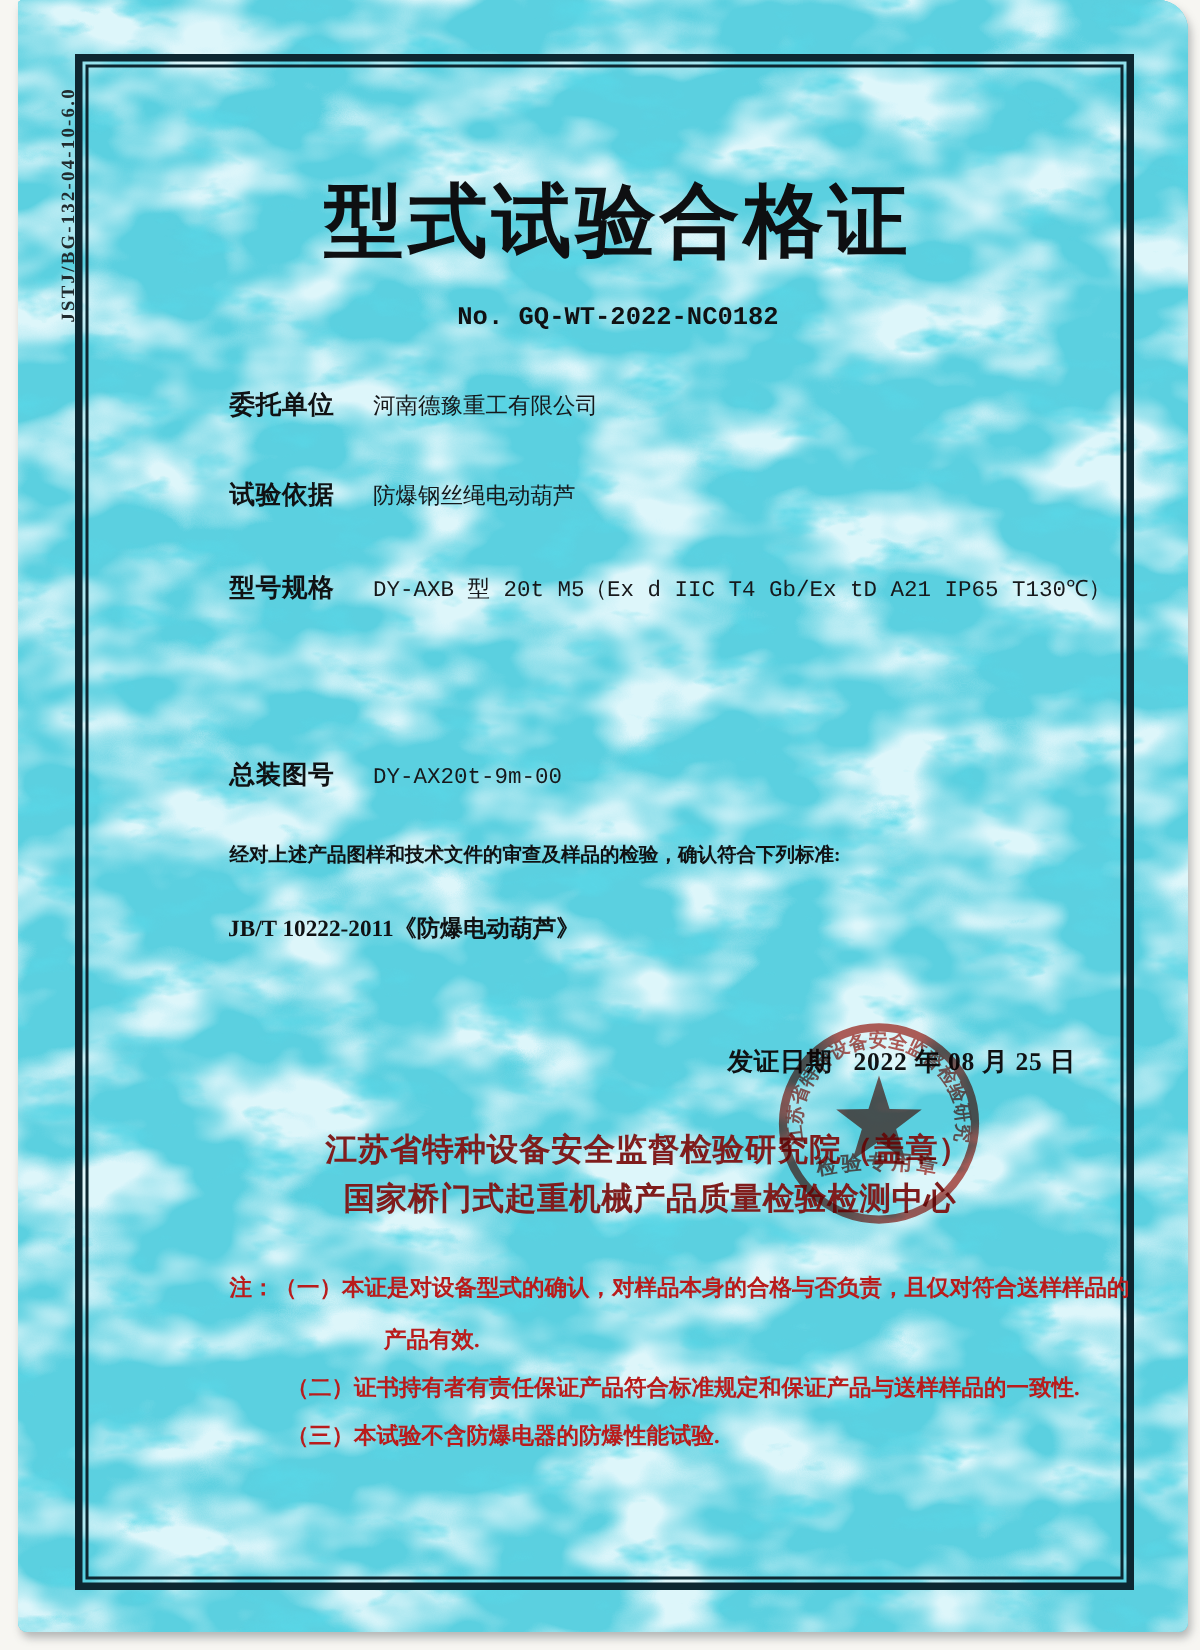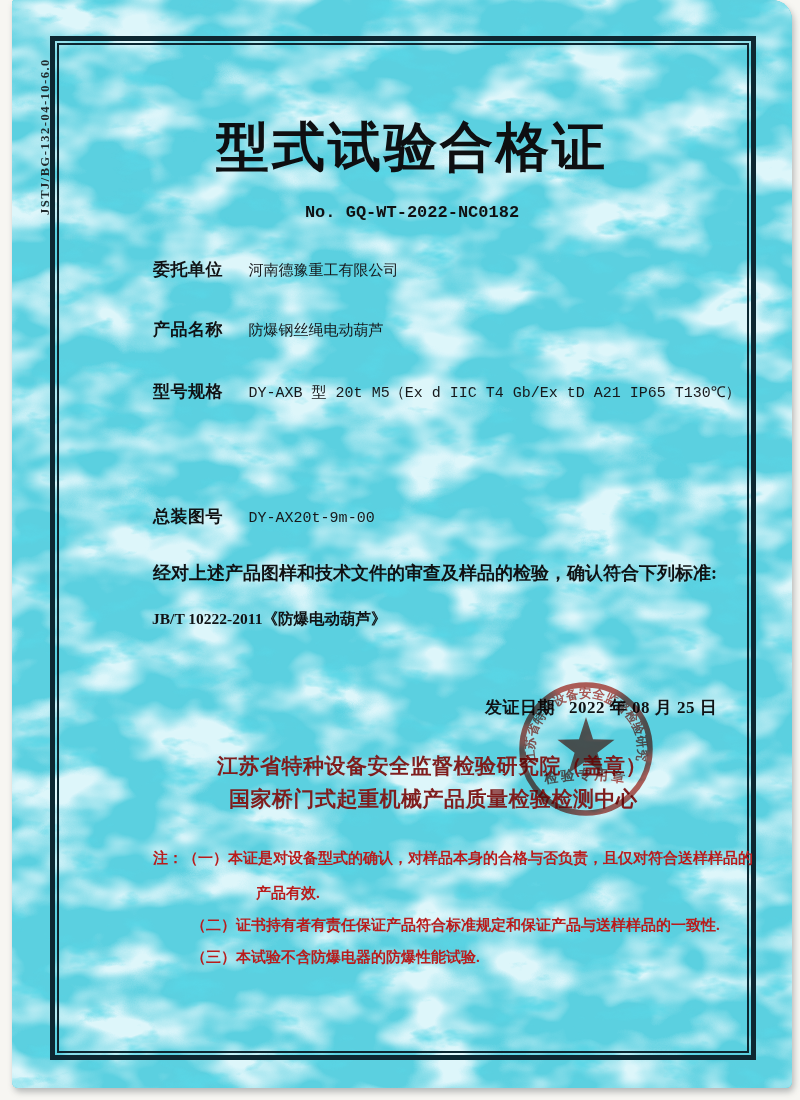--- a/index.html
+++ b/index.html
@@ -50,21 +50,21 @@
   .row { position: absolute; left: 141px; white-space: nowrap; font-family: Liberation Mono, monospace; }
   .row .lbl {
     display: inline-block; width: 86px;
     font-size: 17px; font-weight: 700; letter-spacing: .5px; color: #101214;
   }
   .row .val {
     font-size: 15px; font-weight: 500; color: #16181b;
   }
   .statement {
     position: absolute; left: 141px; top: 561px;
-    font-size: 18px; font-weight: 700; color: #101214; white-space: nowrap;
+    font-size: 13px; font-weight: 700; color: #101214; white-space: nowrap;
   }
   .standard-line {
     position: absolute; left: 140px; top: 609px;
     font-size: 15.5px; font-weight: 700; color: #101214; white-space: nowrap;
   }
   .date-line {
     position: absolute; left: 473px; top: 696px;
     font-size: 17px; font-weight: 700; letter-spacing: .5px; color: #101214;
     white-space: nowrap;
   }
@@ -112,21 +112,21 @@
 
   <h1 class="title">型式试验合格证</h1>
 
   <div class="cert-no">No. GQ-WT-2022-NC0182</div>
 
   <div class="row" style="top:258px">
     <span class="lbl">委托单位</span>
     <span class="val">河南德豫重工有限公司</span>
   </div>
   <div class="row" style="top:318px">
-    <span class="lbl">产品名称</span>
+    <span class="lbl">试验依据</span>
     <span class="val">防爆钢丝绳电动葫芦</span>
   </div>
   <div class="row" style="top:380px">
     <span class="lbl">型号规格</span>
     <span class="val">DY-AXB 型 20t M5（Ex d IIC T4 Gb/Ex tD A21 IP65 T130℃）</span>
   </div>
   <div class="row" style="top:505px">
     <span class="lbl">总装图号</span>
     <span class="val">DY-AX20t-9m-00</span>
   </div>

